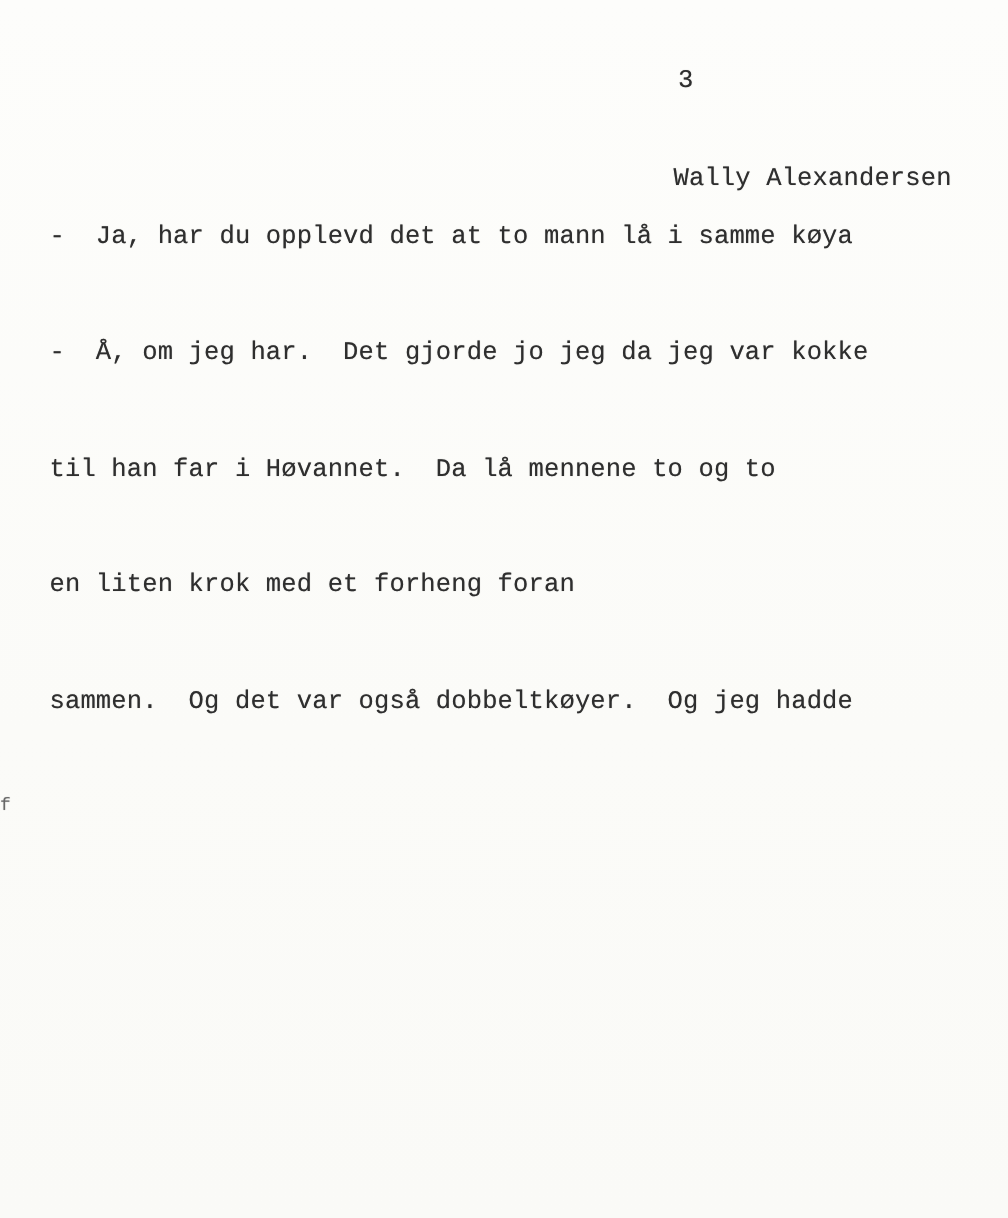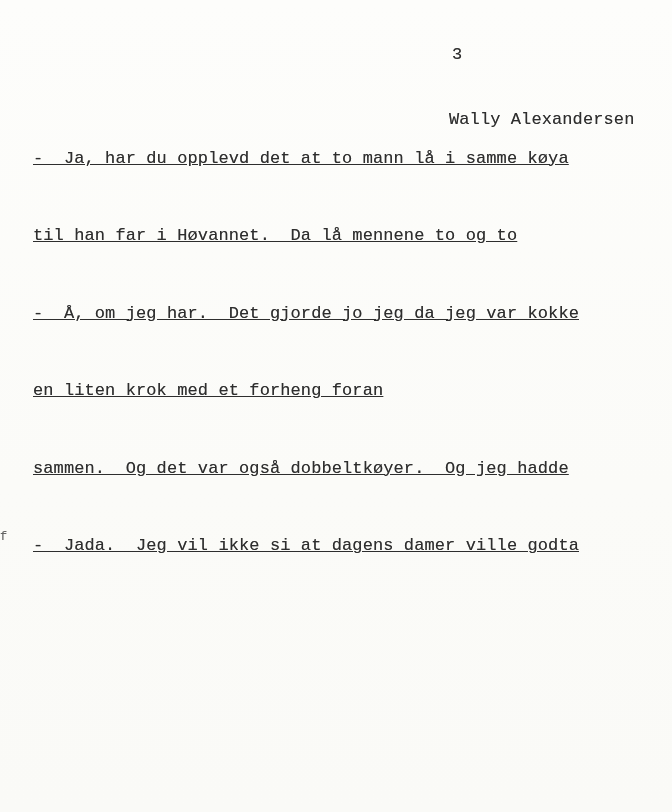--- a/index.html
+++ b/index.html
@@ -47,21 +47,20 @@
     position: absolute;
     left: 33px;
     top: 94px;
     font-size: 17px;
     letter-spacing: 0.1px;
     line-height: 25.85px;
     white-space: pre;
   }
   .line {
     height: 25.85px;
-    text-decoration: underline;
   }
   .stray-mark {
     position: absolute;
     left: 0px;
     top: 530px;
     font-size: 12px;
     color: rgba(70, 70, 70, 0.55);
     font-family: "Liberation Mono", "DejaVu Sans Mono", monospace;
   }
 </style>
@@ -70,25 +69,24 @@
 
 <div class="page typewriter">
 
   <div class="header">
     <div class="page-number">3</div>
     <div class="header-name">Wally Alexandersen</div>
   </div>
 
   <div class="body-text">
     <div class="line">-  Ja, har du opplevd det at to mann lå i samme køya</div>
+    <div class="line">-  Å, om jeg har.  Det gjorde jo jeg da jeg var kokke</div>
     <div class="line">til han far i Høvannet.  Da lå mennene to og to</div>
-    <div class="line">-  Å, om jeg har.  Det gjorde jo jeg da jeg var kokke</div>
     <div class="line">en liten krok med et forheng foran</div>
     <div class="line">sammen.  Og det var også dobbeltkøyer.  Og jeg hadde</div>
-    <div class="line">-  Jada.  Jeg vil ikke si at dagens damer ville godta</div>
     
     
     
     
     
     
     
     
     
     

